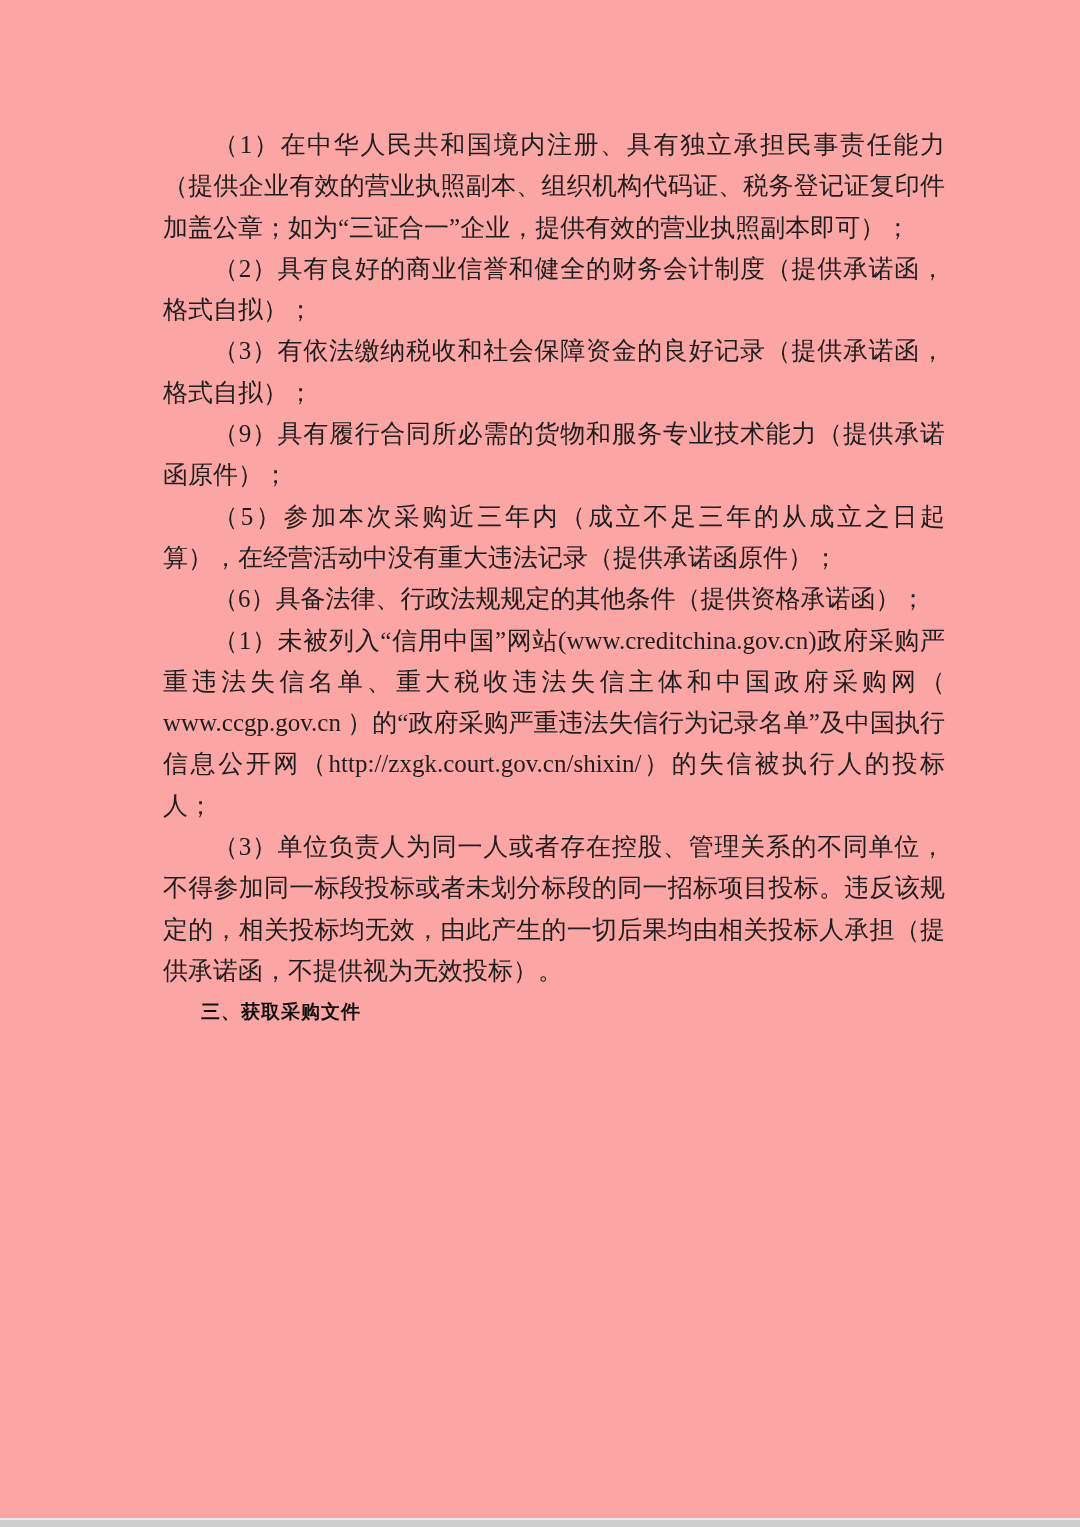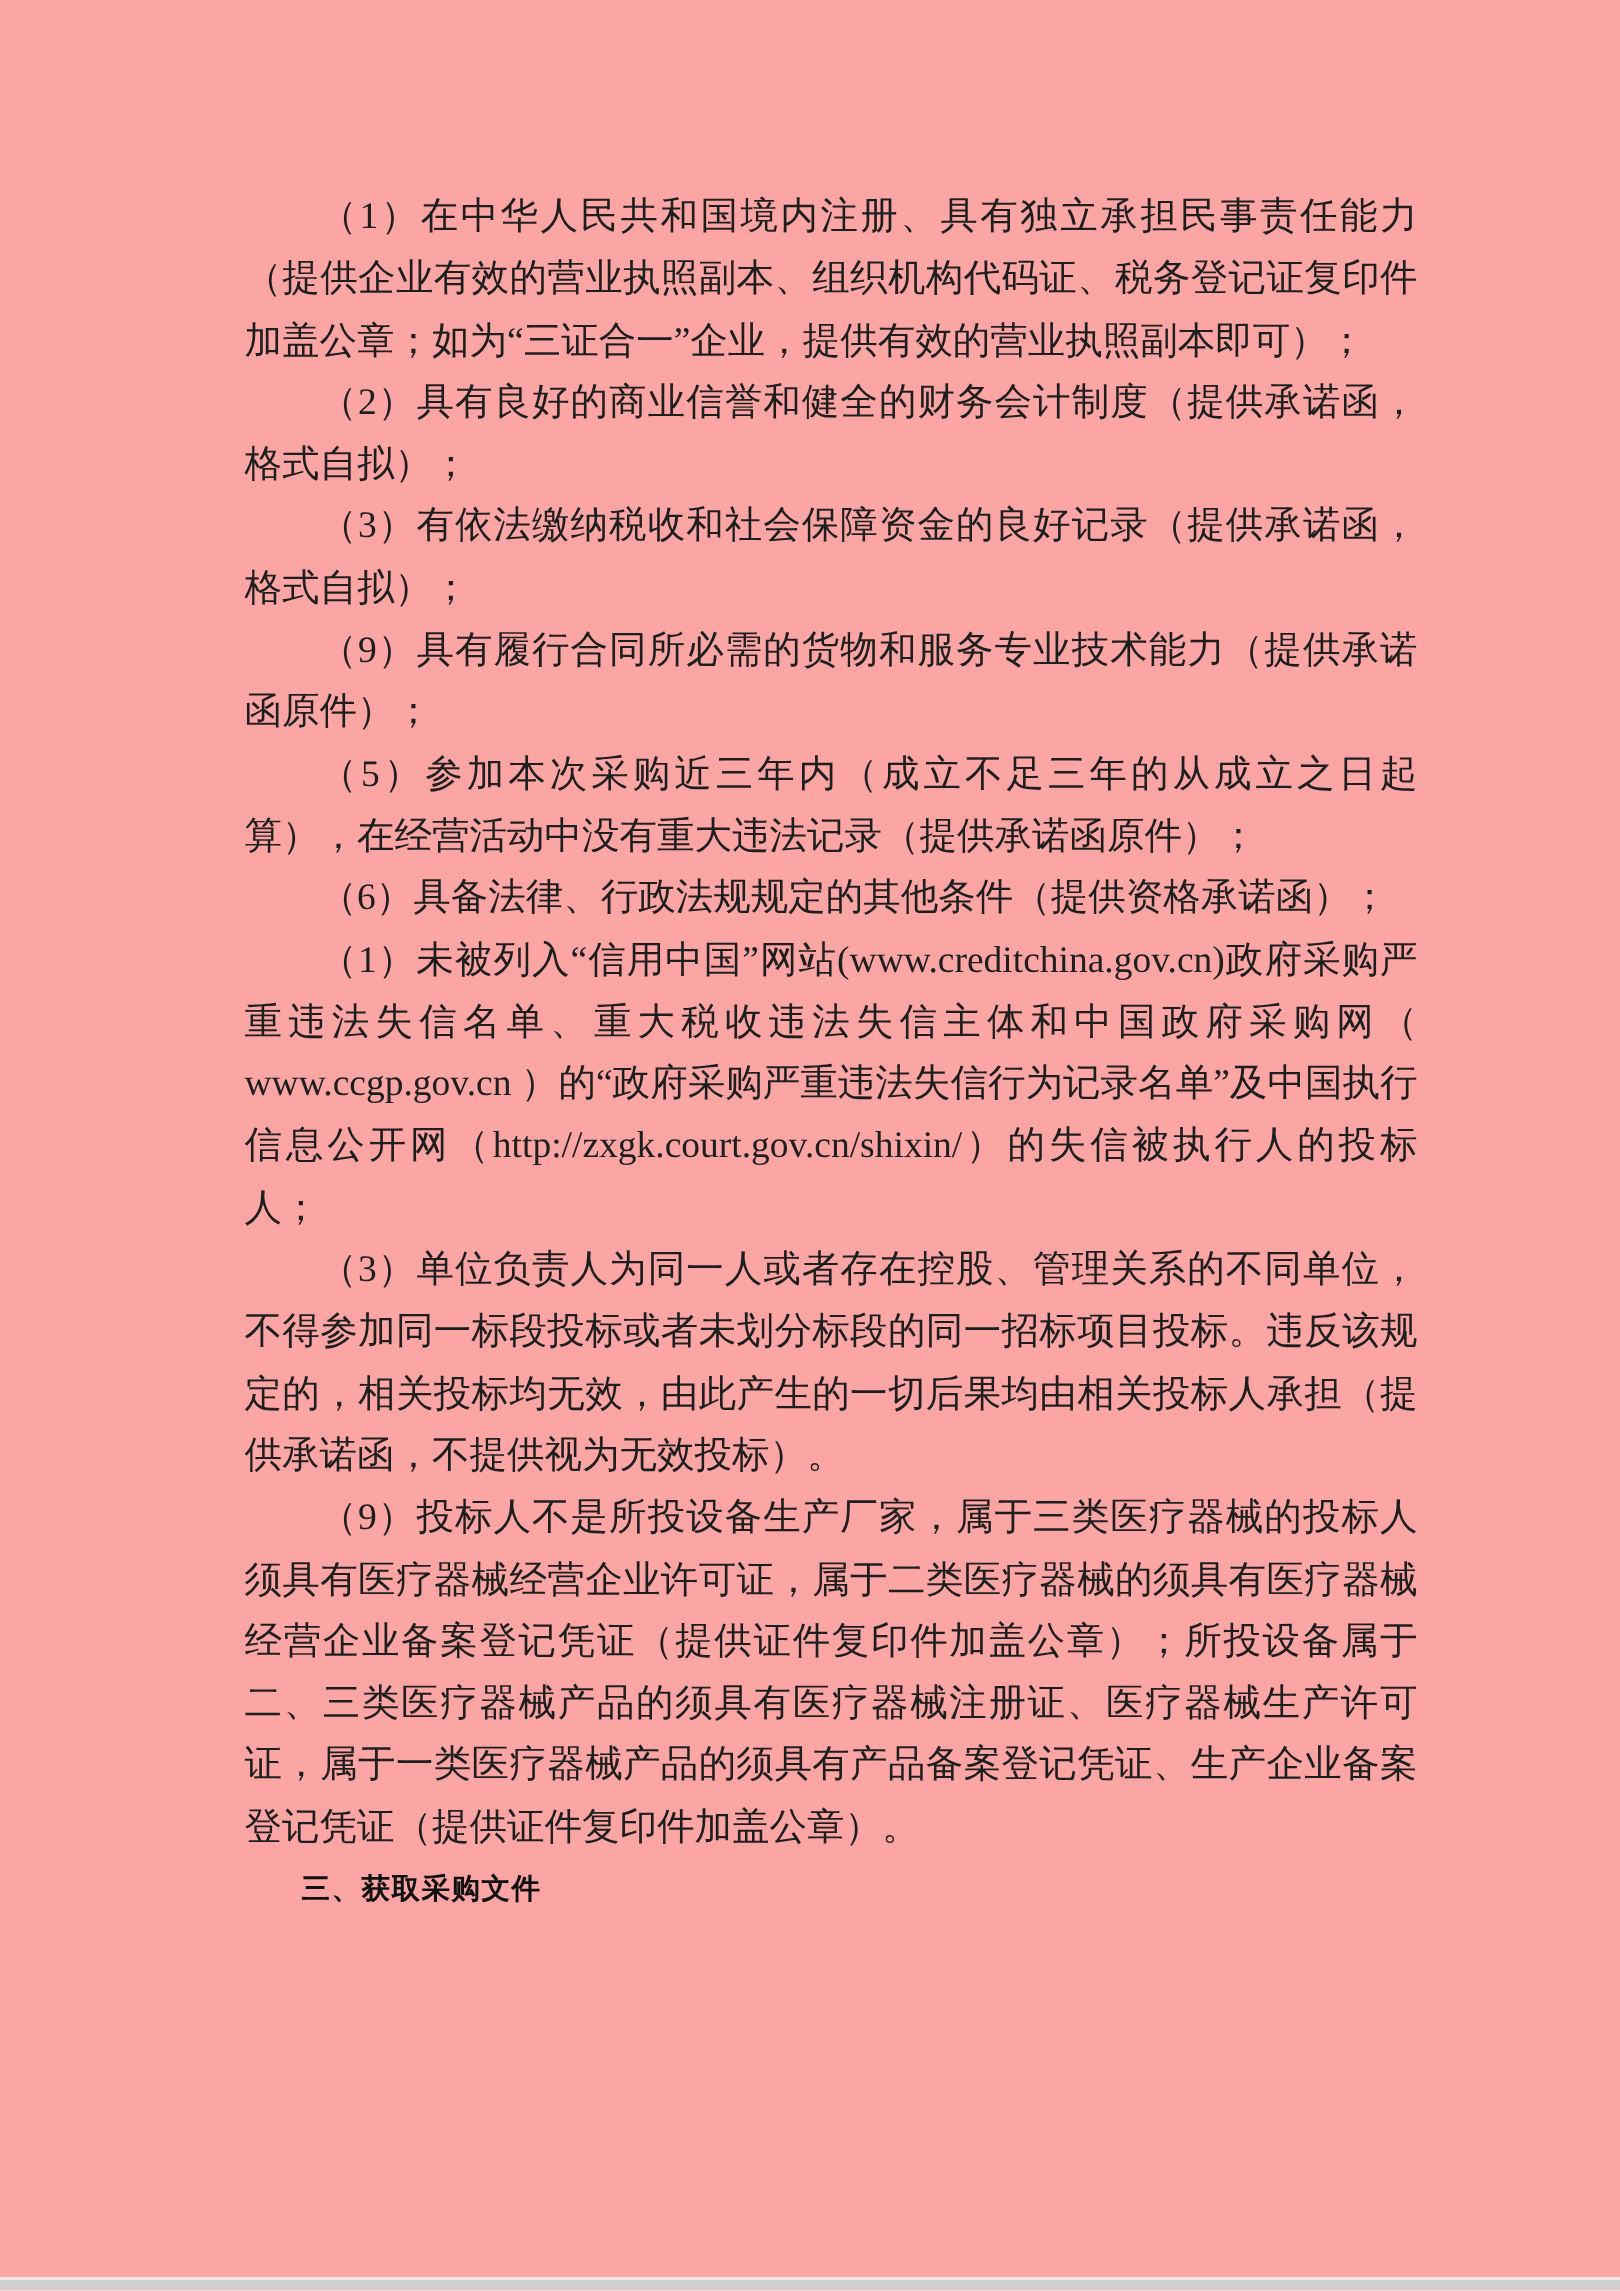--- a/index.html
+++ b/index.html
@@ -60,17 +60,16 @@
 <div class="page">
   <div class="content">
     <p>（1）在中华人民共和国境内注册、具有独立承担民事责任能力（提供企业有效的营业执照副本、组织机构代码证、税务登记证复印件加盖公章；如为“三证合一”企业，提供有效的营业执照副本即可）；</p>
     <p>（2）具有良好的商业信誉和健全的财务会计制度（提供承诺函，格式自拟）；</p>
     <p>（3）有依法缴纳税收和社会保障资金的良好记录（提供承诺函，格式自拟）；</p>
     <p>（9）具有履行合同所必需的货物和服务专业技术能力（提供承诺函原件）；</p>
     <p>（5）参加本次采购近三年内（成立不足三年的从成立之日起算），在经营活动中没有重大违法记录（提供承诺函原件）；</p>
     <p>（6）具备法律、行政法规规定的其他条件（提供资格承诺函）；</p>
     <p>（1）未被列入“信用中国”网站(www.creditchina.gov.cn)政府采购严重违法失信名单、重大税收违法失信主体和中国政府采购网（ www.ccgp.gov.cn ）的“政府采购严重违法失信行为记录名单”及中国执行信息公开网（http://zxgk.court.gov.cn/shixin/）的失信被执行人的投标人；</p>
     <p>（3）单位负责人为同一人或者存在控股、管理关系的不同单位，不得参加同一标段投标或者未划分标段的同一招标项目投标。违反该规定的，相关投标均无效，由此产生的一切后果均由相关投标人承担（提供承诺函，不提供视为无效投标）。</p>
-    <p>（9）投标人不是所投设备生产厂家，属于三类医疗器械的投标人须具有医疗器械经营企业许可证，属于二类医疗器械的须具有医疗器械经营企业备案登记凭证（提供证件复印件加盖公章）；所投设备属于二、三类医疗器械产品的须具有医疗器械注册证、医疗器械生产许可证，属于一类医疗器械产品的须具有产品备案登记凭证、生产企业备案登记凭证（提供证件复印件加盖公章）。</p>
     <h3 class="section-heading">三、获取采购文件</h3>
   </div>
   <div class="page-break"></div>
 </div>
 
 </body></html>

